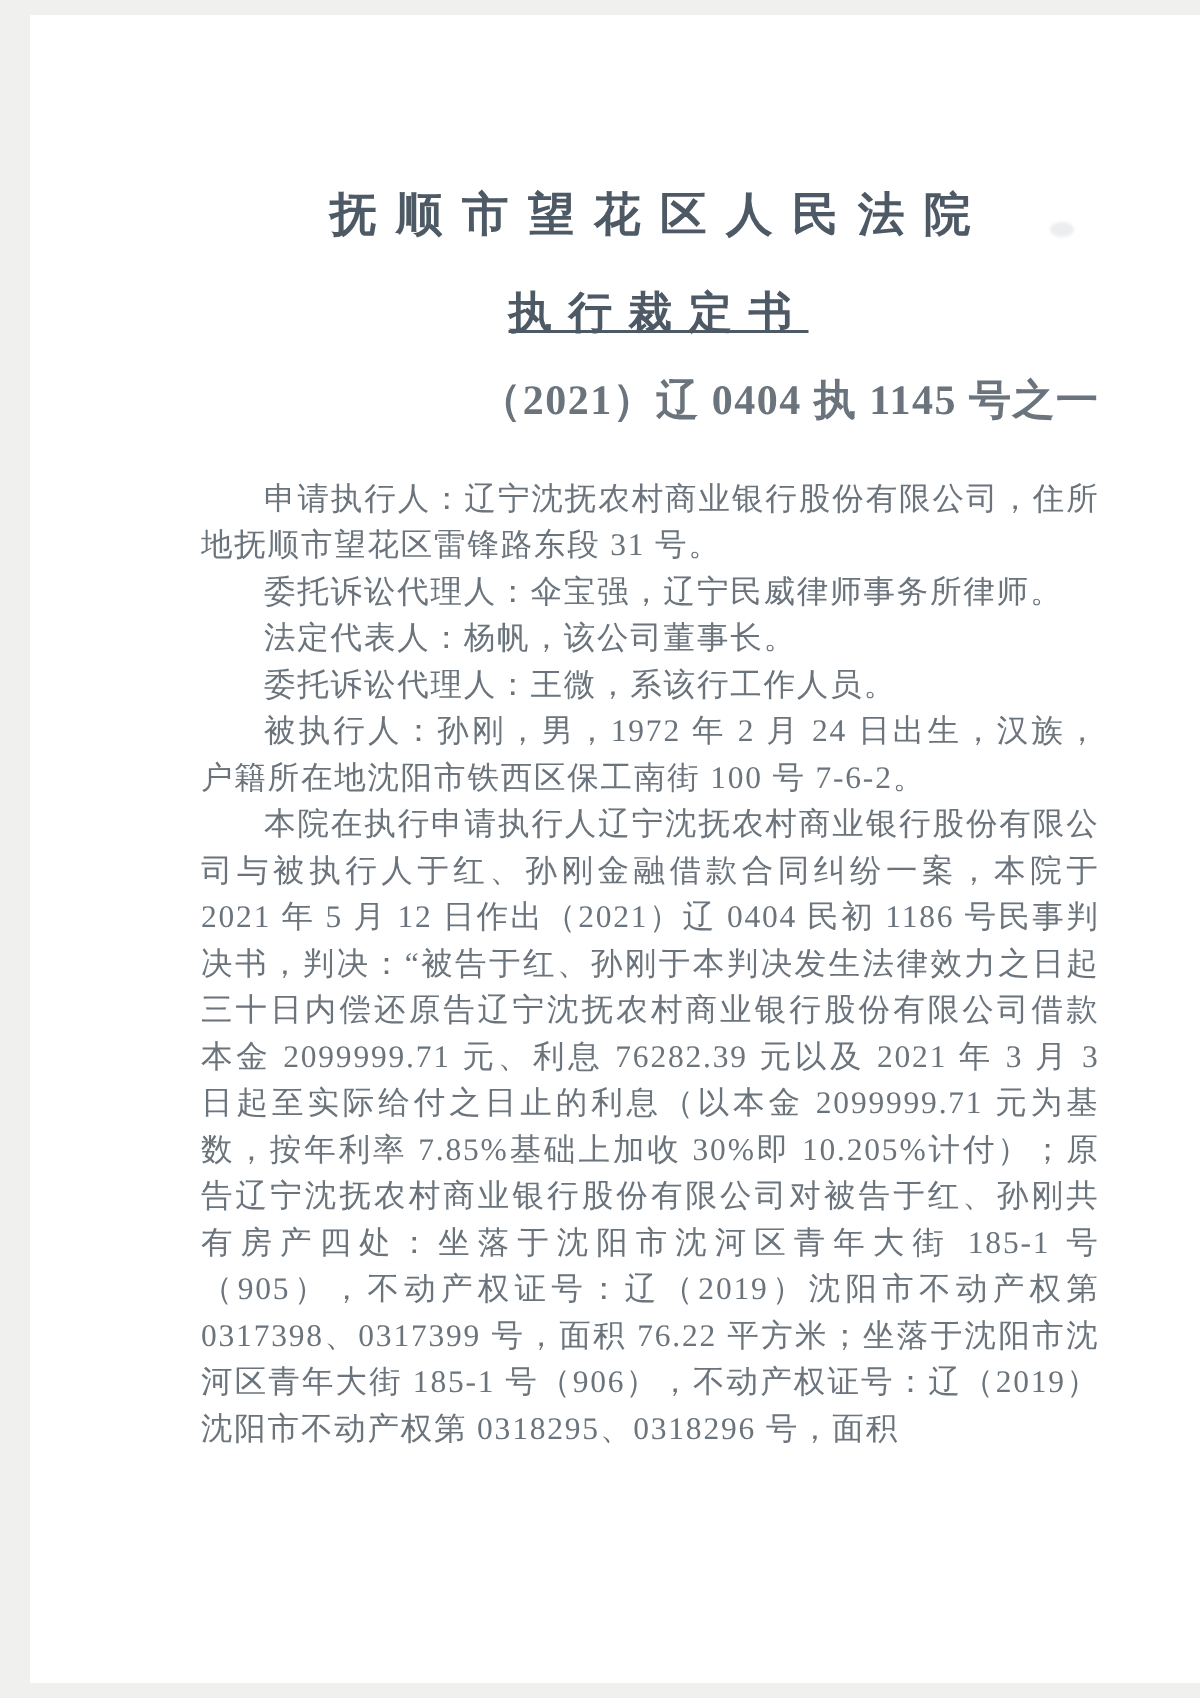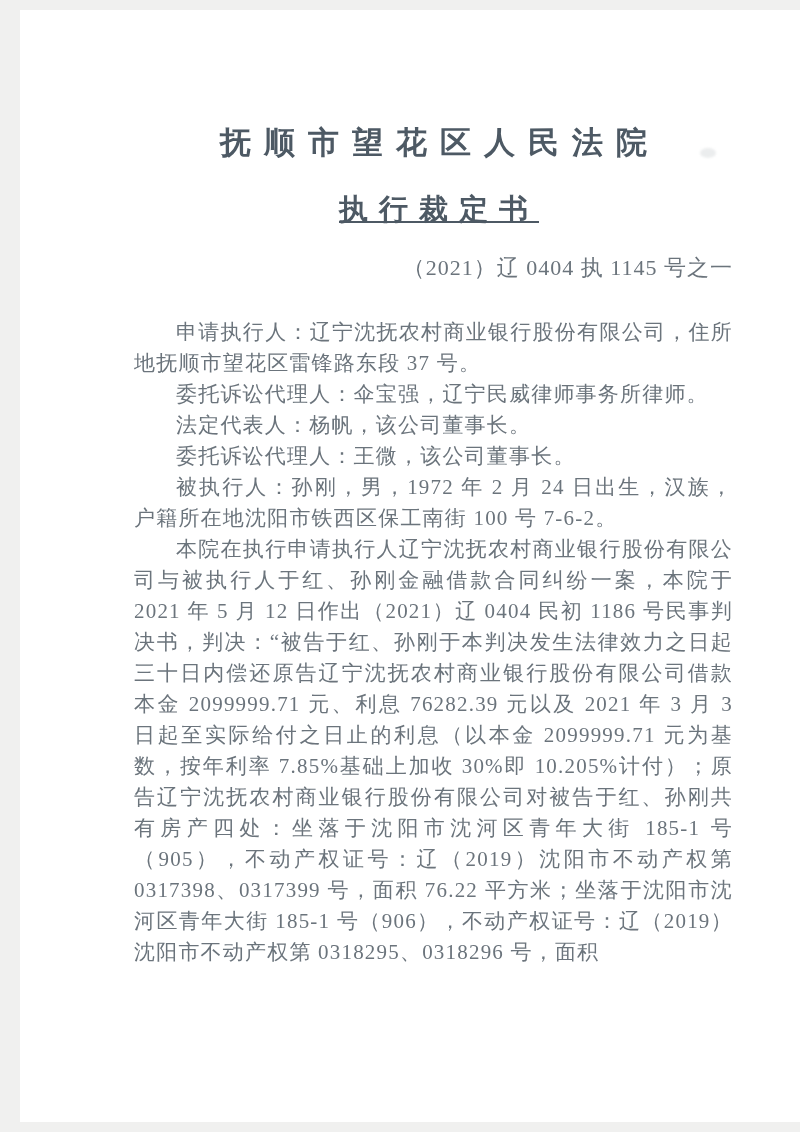--- a/index.html
+++ b/index.html
@@ -42,25 +42,26 @@
     font-weight:600;
     letter-spacing:11px;
     color:var(--heading-text);
     line-height:36px;
     margin-top:30px;
     margin-left:11px;
     text-decoration:underline;
   }
   .case-number{
     text-align:right;
-    font-size:22px;
+    font-size:28px;
     color:var(--body-text);
     line-height:26px;
     margin-top:28px;
     letter-spacing:1px;
+    font-weight:bold;
   }
   .body-text{
     margin-top:36px;
   }
   .body-text p{
     font-size:21px;
     line-height:31px;
     color:var(--body-text);
     text-align:justify;
     text-indent:2em;
@@ -79,21 +80,21 @@
 </head>
 <body>
 
 <div class="page">
   <div class="scan-smudge"></div>
   <div class="content">
     <h1 class="court-name">抚顺市望花区人民法院</h1>
     <h2 class="doc-type">执行裁定书</h2>
     <div class="case-number">（2021）辽 0404 执 1145 号之一</div>
     <div class="body-text">
-        <p>申请执行人：辽宁沈抚农村商业银行股份有限公司，住所地抚顺市望花区雷锋路东段 37 号。</p>
+        <p>申请执行人：辽宁沈抚农村商业银行股份有限公司，住所地抚顺市望花区雷锋路东段 31 号。</p>
         <p>委托诉讼代理人：伞宝强，辽宁民威律师事务所律师。</p>
         <p>法定代表人：杨帆，该公司董事长。</p>
-        <p>委托诉讼代理人：王微，该公司董事长。</p>
+        <p>委托诉讼代理人：王微，系该行工作人员。</p>
         <p>被执行人：孙刚，男，1972 年 2 月 24 日出生，汉族，户籍所在地沈阳市铁西区保工南街 100 号 7-6-2。</p>
         <p>本院在执行申请执行人辽宁沈抚农村商业银行股份有限公司与被执行人于红、孙刚金融借款合同纠纷一案，本院于 2021 年 5 月 12 日作出（2021）辽 0404 民初 1186 号民事判决书，判决：“被告于红、孙刚于本判决发生法律效力之日起三十日内偿还原告辽宁沈抚农村商业银行股份有限公司借款本金 2099999.71 元、利息 76282.39 元以及 2021 年 3 月 3 日起至实际给付之日止的利息（以本金 2099999.71 元为基数，按年利率 7.85%基础上加收 30%即 10.205%计付）；原告辽宁沈抚农村商业银行股份有限公司对被告于红、孙刚共有房产四处：坐落于沈阳市沈河区青年大街 185-1 号（905），不动产权证号：辽（2019）沈阳市不动产权第 0317398、0317399 号，面积 76.22 平方米；坐落于沈阳市沈河区青年大街 185-1 号（906），不动产权证号：辽（2019）沈阳市不动产权第 0318295、0318296 号，面积</p>
       </div>
   </div>
 </div>
 
 </body></html>

